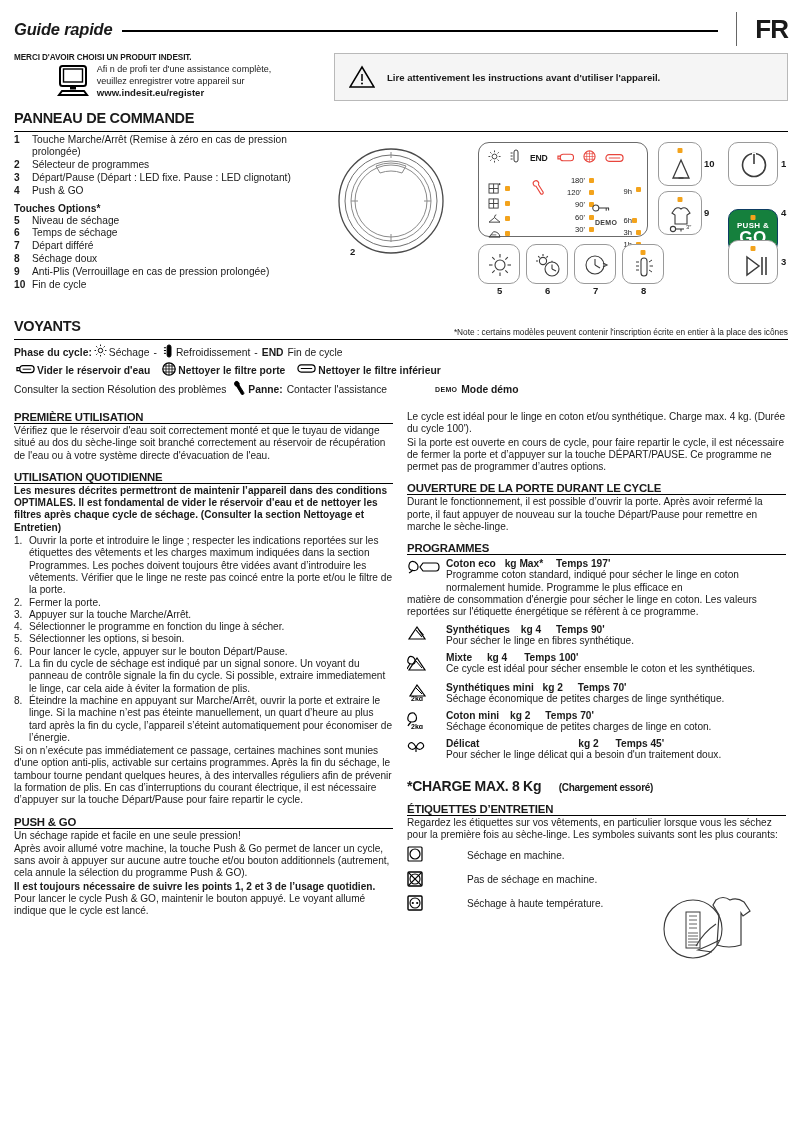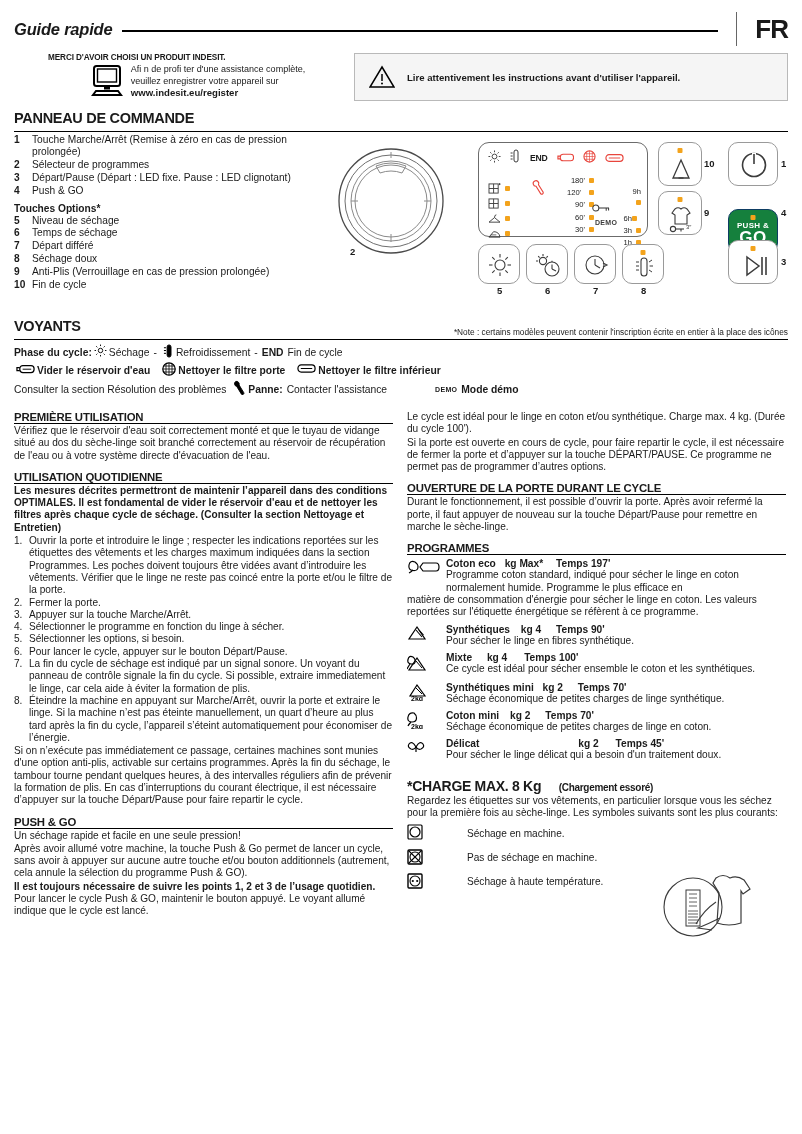--- a/index.html
+++ b/index.html
@@ -13,21 +13,21 @@
   }
   .page { position:relative; width:802px; height:1134px; padding:12px 14px 0 14px; }
 
   
   .topbar { display:flex; align-items:center; gap:10px; }
   .guide-title { font-size:16.5px; font-weight:bold; font-style:italic; white-space:nowrap; letter-spacing:-.2px;}
   .topline { flex:1; height:2px; background:#000; margin-top:3px; }
   .vrule { width:1px; height:34px; background:#666; margin:0 8px; }
   .lang { font-size:26px; font-weight:bold; letter-spacing:-1px; }
 
-  .headrow { display:flex; margin-top:7px; align-items:flex-start;margin-left:34px; }
+  .headrow { display:flex; gap:14px; margin-top:7px; align-items:flex-start; }
   .regblock { width:300px; }
   .thanks { font-size:8.2px; font-weight:bold; letter-spacing:-.1px; }
   .regrow { display:flex; gap:6px; margin-top:2px;justify-content:center; }
   .pcicon { width:34px; height:34px; flex:none; }
   .regtext { font-size:9px; line-height:11.6px; }
   .regtext b { font-size:9.6px; }
 
   .warnbox {
     flex:1; border:1px solid #b9b9b9; background:#f5f5f5;
     display:flex; align-items:center; gap:12px; padding:10px 14px; min-height:48px;
@@ -354,21 +354,21 @@
           <svg width="18" height="10" viewBox="0 0 19 10">
               <circle cx="4" cy="5" r="3.2" fill="none" stroke="#3b3b3b" stroke-width="1.1"></circle>
               <line x1="7" y1="5" x2="18" y2="5" stroke="#3b3b3b" stroke-width="1.1"></line>
               <line x1="15" y1="5" x2="15" y2="8" stroke="#3b3b3b" stroke-width="1.1"></line>
               <line x1="17.5" y1="5" x2="17.5" y2="7.6" stroke="#3b3b3b" stroke-width="1.1"></line>
             </svg>
         </div>
         <div class="demoTag" style="position:absolute; left:116px; top:76px; color:#3b3b3b;">DEMO</div>
 
         <div class="ledcol" style="left:139px; top:44px;">
-          <div style="display:flex;align-items:flex-end;gap:4px;margin-bottom:9px;flex-direction:column;">
+          <div style="display:flex;align-items:flex-start;gap:4px;margin-bottom:20px;">
               <span style="width:14px;text-align:right;">9h</span>
               <span class="dot"></span>
             </div>
           <div style="display:flex;align-items:center;gap:0;margin-bottom:3.2px;">
               <span style="width:14px;text-align:right;">6h</span>
               <span class="dot"></span>
             </div>
           <div style="display:flex;align-items:center;gap:4px;margin-bottom:3.2px;">
               <span style="width:14px;text-align:right;">3h</span>
               <span class="dot"></span>
@@ -750,20 +750,21 @@
           </div>
           <div class="progdesc">Pour sécher le linge délicat qui a besoin d'un traitement doux.</div>
         </div>
       </div>
 
       <div class="chargemax">
         <span>*CHARGE MAX. 8 Kg</span>
         <span class="small" style="margin-left:14px;">(Chargement essoré)</span>
       </div>
 
+      <h3 class="sub">ÉTIQUETTES D’ENTRETIEN</h3>
       <p class="body">Regardez les étiquettes sur vos vêtements, en particulier lorsque vous les séchez pour la première fois au sèche-linge. Les symboles suivants sont les plus courants:</p>
 
       <div class="labels">
         <div class="labelrow">
           <span class="licon">
             <svg width="16" height="16" viewBox="0 0 16 16">
                 <rect x="1" y="1" width="14" height="14" rx="1" fill="none" stroke="#000" stroke-width="1.2"></rect>
                 <circle cx="8" cy="8" r="5" fill="none" stroke="#000" stroke-width="1.2"></circle>
               </svg>
           </span>

